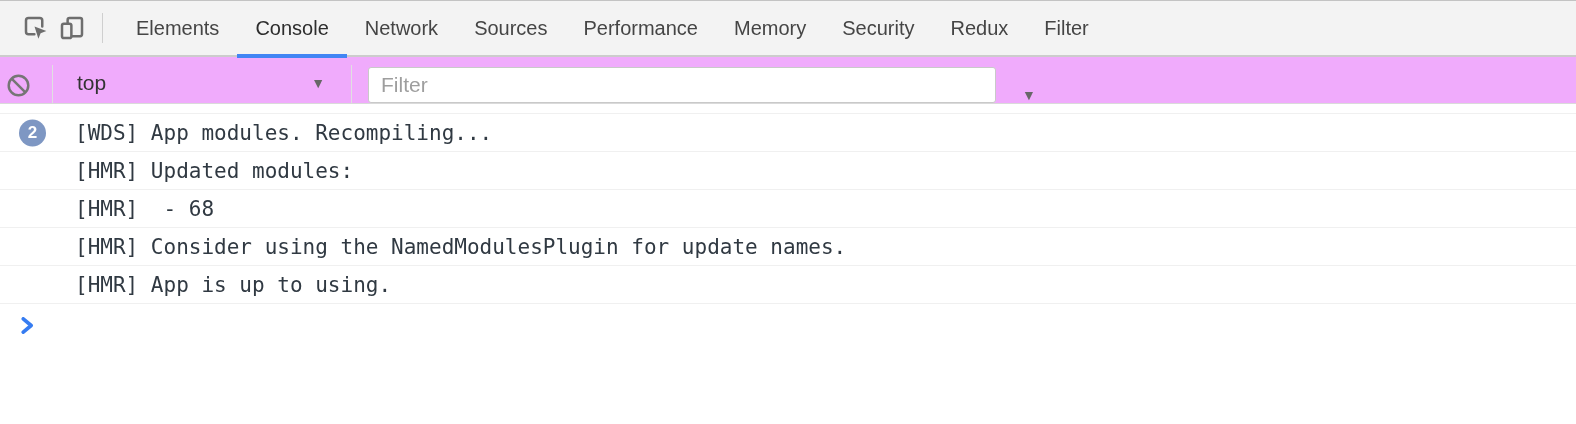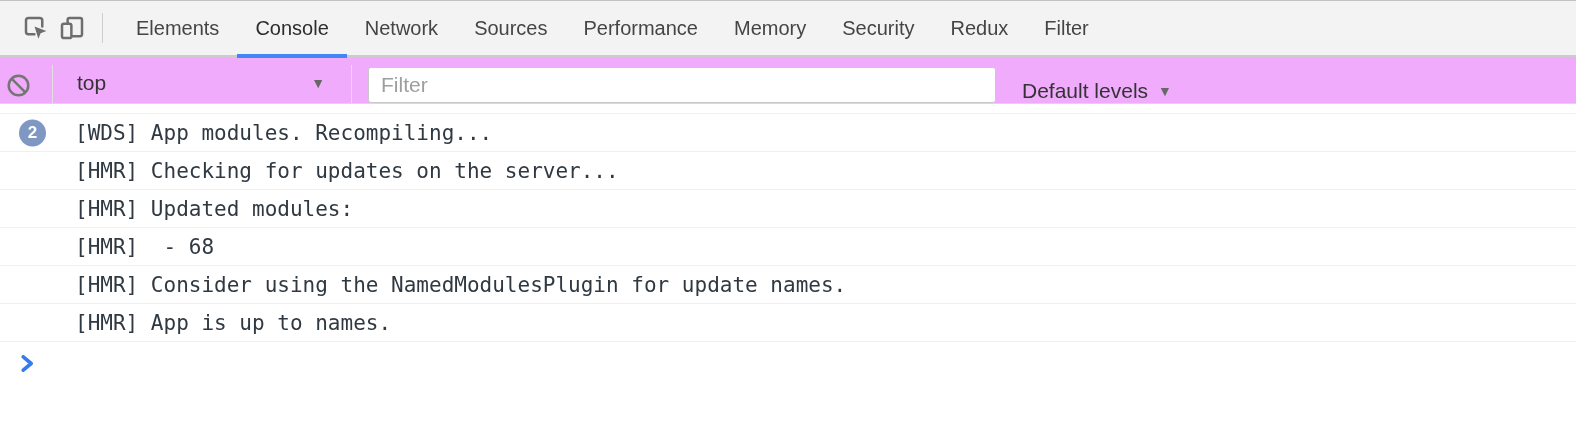--- a/index.html
+++ b/index.html
@@ -155,49 +155,44 @@
 
     <div class="context-selector">
       <span>top</span>
       <span class="caret">▼</span>
     </div>
     <div class="toolbar-sep"></div>
 
     <input class="filter-input" type="text" value="" placeholder="Filter" style="">
 
     <div class="levels-dropdown">
-      <span>Default levels</span>
       <span class="caret">▼</span>
     </div>
   </div>
 
   <div class="console-area">
     <div class="console-row">
         <span class="repeat-badge">2</span>
         <span class="msg-text">[WDS] App modules. Recompiling...</span>
       </div>
       <div class="console-row">
 
-        <span class="msg-text">[HMR] Checking for updates on the server...</span>
-      </div>
-      <div class="console-row">
-
         <span class="msg-text">[HMR] Updated modules:</span>
       </div>
       <div class="console-row">
 
         <span class="msg-text">[HMR]  - 68</span>
       </div>
       <div class="console-row">
 
         <span class="msg-text">[HMR] Consider using the NamedModulesPlugin for update names.</span>
       </div>
       <div class="console-row">
 
-        <span class="msg-text">[HMR] App is up to names.</span>
+        <span class="msg-text">[HMR] App is up to using.</span>
       </div>
 
     <div class="prompt-row">
       <svg width="15" height="17" viewBox="0 0 12 14">
         <polyline points="2.5,1.5 9,7 2.5,12.5" fill="none" stroke="#367cf1" stroke-width="3" stroke-linecap="round" stroke-linejoin="round"></polyline>
       </svg>
     </div>
   </div>
 
 </div>

